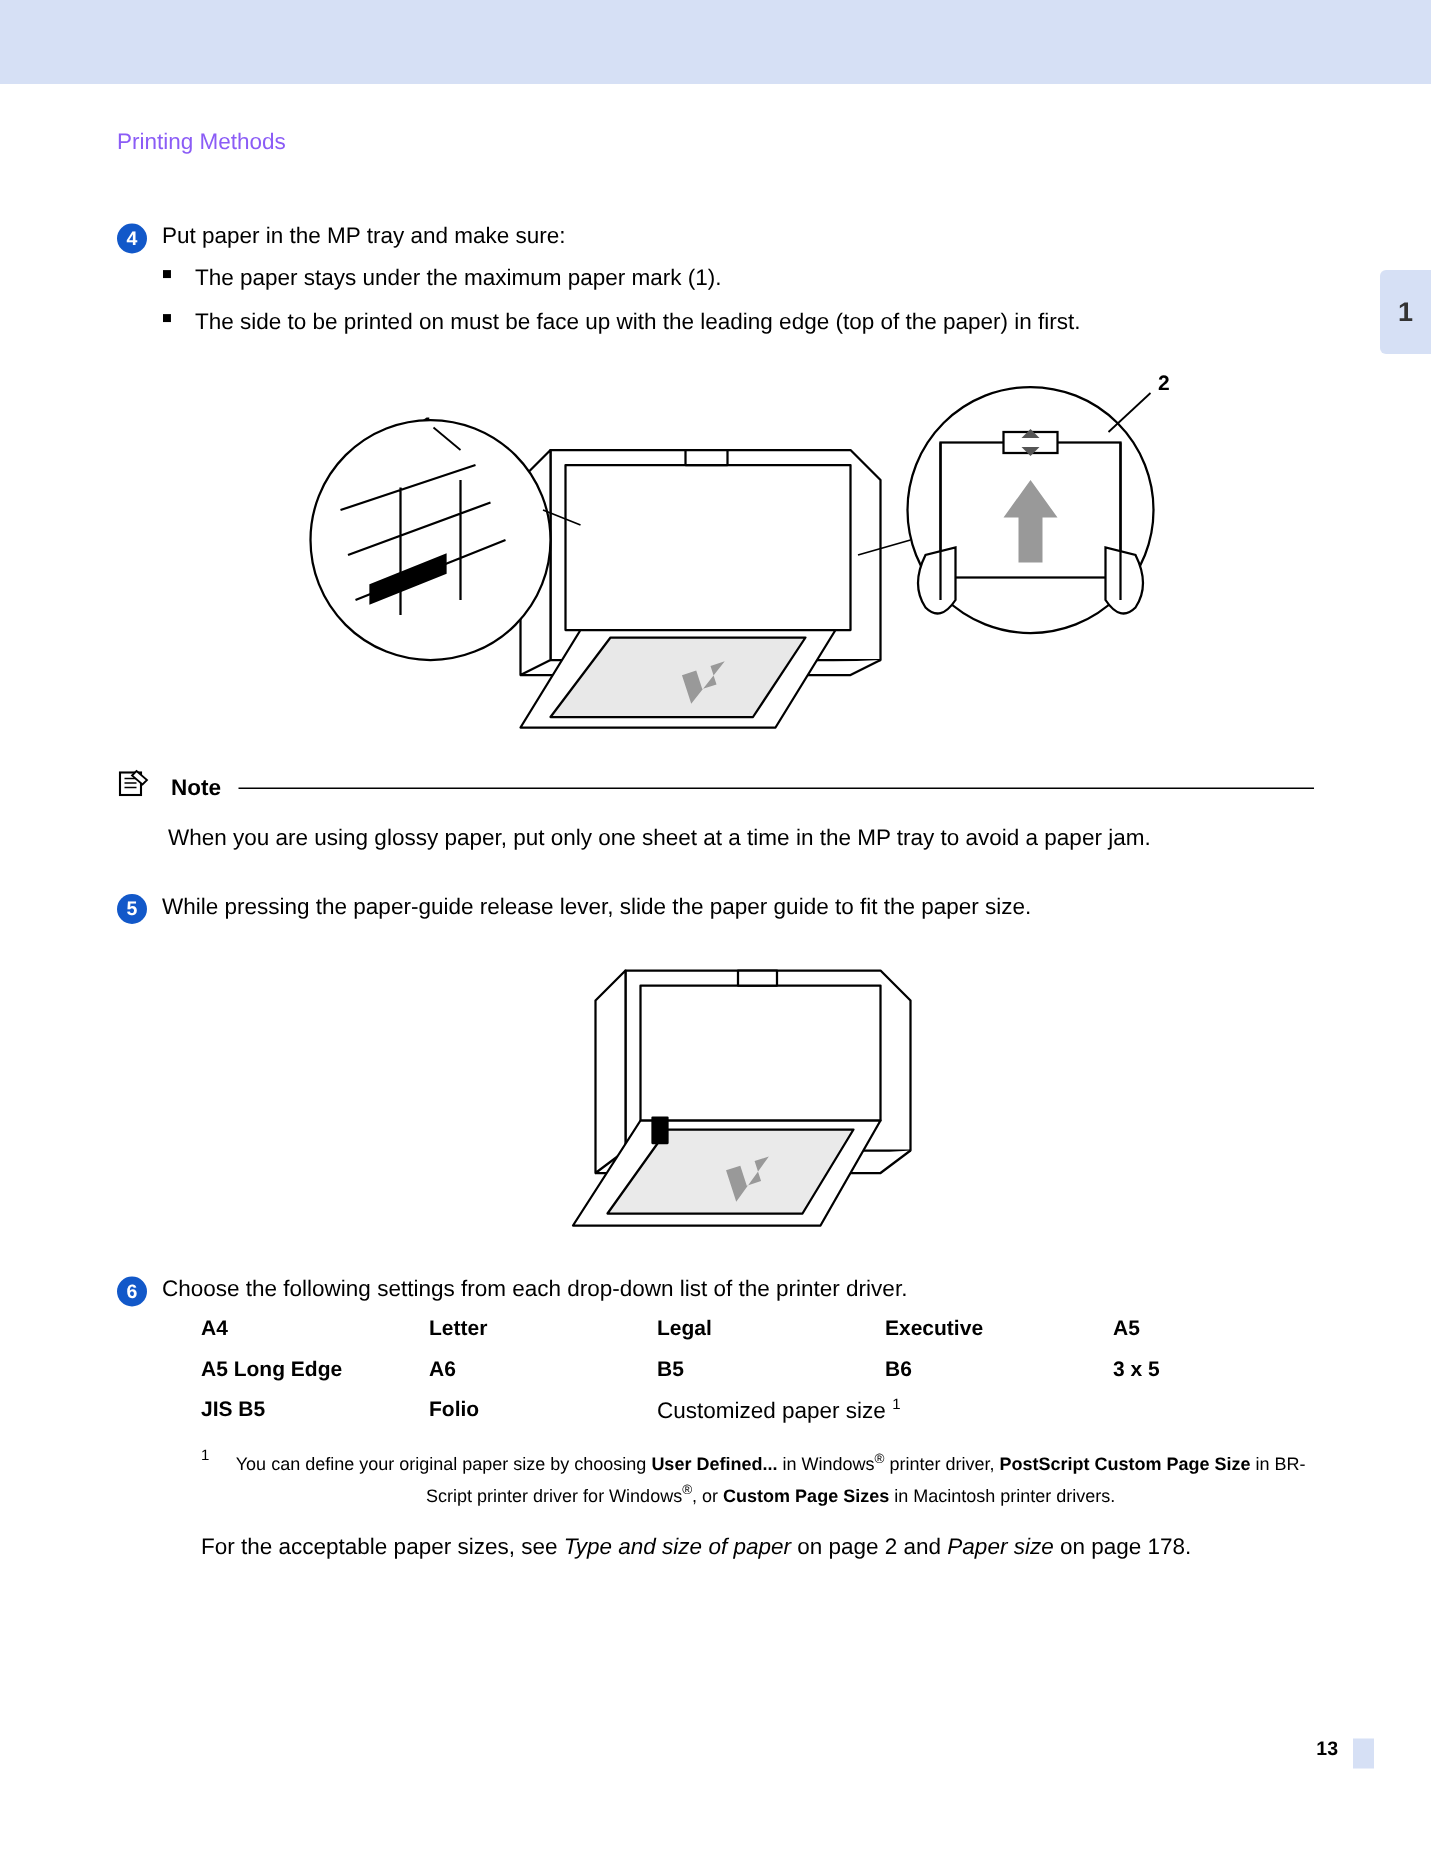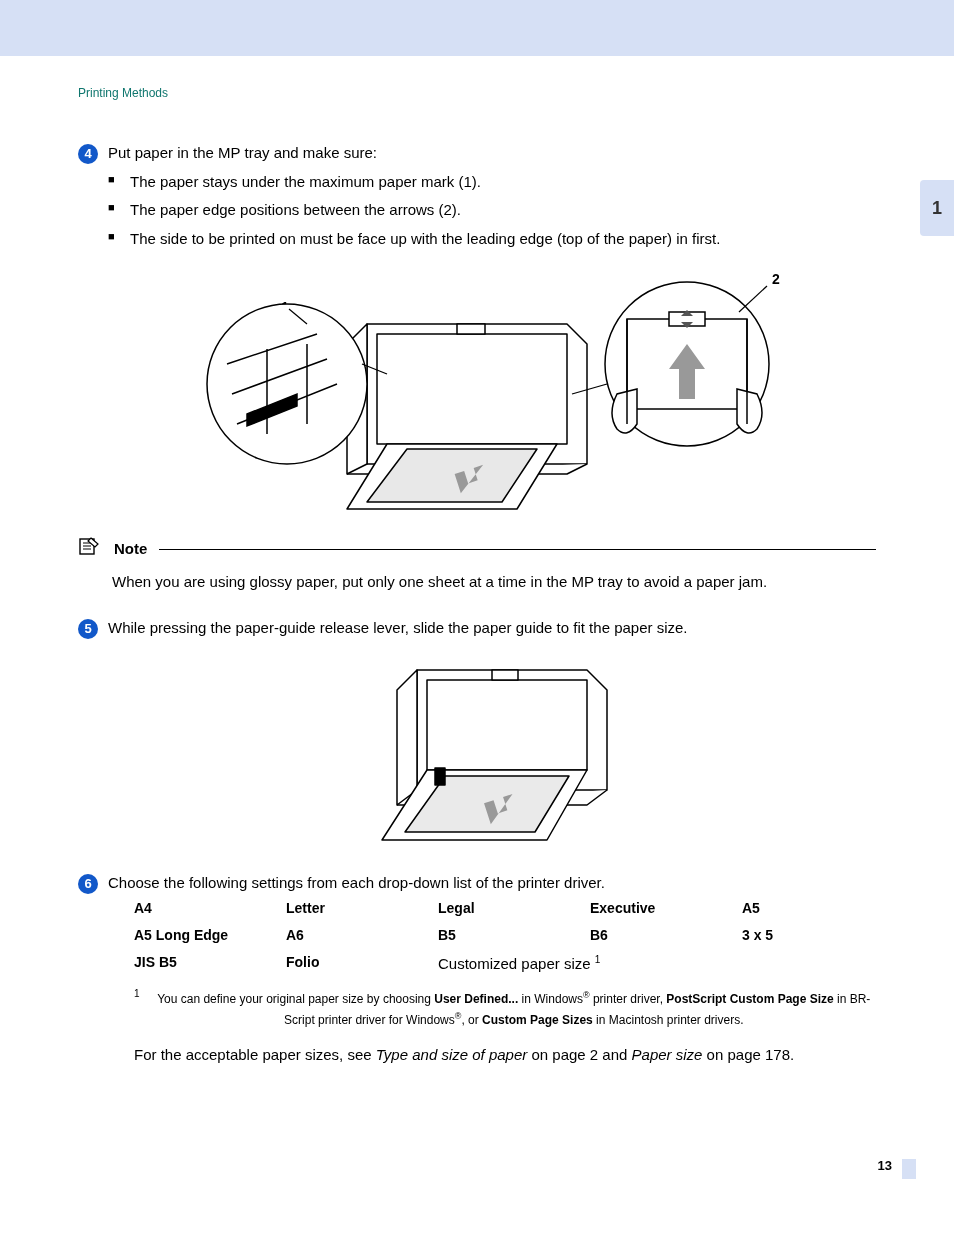--- a/index.html
+++ b/index.html
@@ -15,22 +15,22 @@
   }
   .top-bar {
     background: #d6e0f5;
     height: 56px;
     width: 100%;
   }
   .content {
     padding: 28px 78px 0 78px;
   }
   .breadcrumb {
-    font-size: 12px;
-    color: #0f766e;
+    font-size: 15px;
+    color: #8b5cf6;
     margin-bottom: 40px;
   }
   .side-tab {
     position: absolute;
     right: 0;
     top: 180px;
     width: 34px;
     height: 56px;
     background: #d6e0f5;
     color: #333;
@@ -161,21 +161,20 @@
   <div class="breadcrumb">Printing Methods</div>
 
   <div class="step">
     <div class="step-num">4</div>
     <div class="step-body">
       <div>Put paper in the MP tray and make sure:</div>
     </div>
   </div>
   <ul class="bullets">
     <li>The paper stays under the maximum paper mark (1).</li>
-    <li>The paper edge positions between the arrows (2).</li>
     <li>The side to be printed on must be face up with the leading edge (top of the paper) in first.</li>
   </ul>
 
   <div class="illustration">
     <svg class="printer-svg" width="640" height="250" viewBox="0 0 640 250">
 
       <text x="124" y="48" class="callout-num" font-family="Arial" font-weight="bold" font-size="14">1</text>
 
       <text x="615" y="20" class="callout-num" font-family="Arial" font-weight="bold" font-size="14">2</text>
 

